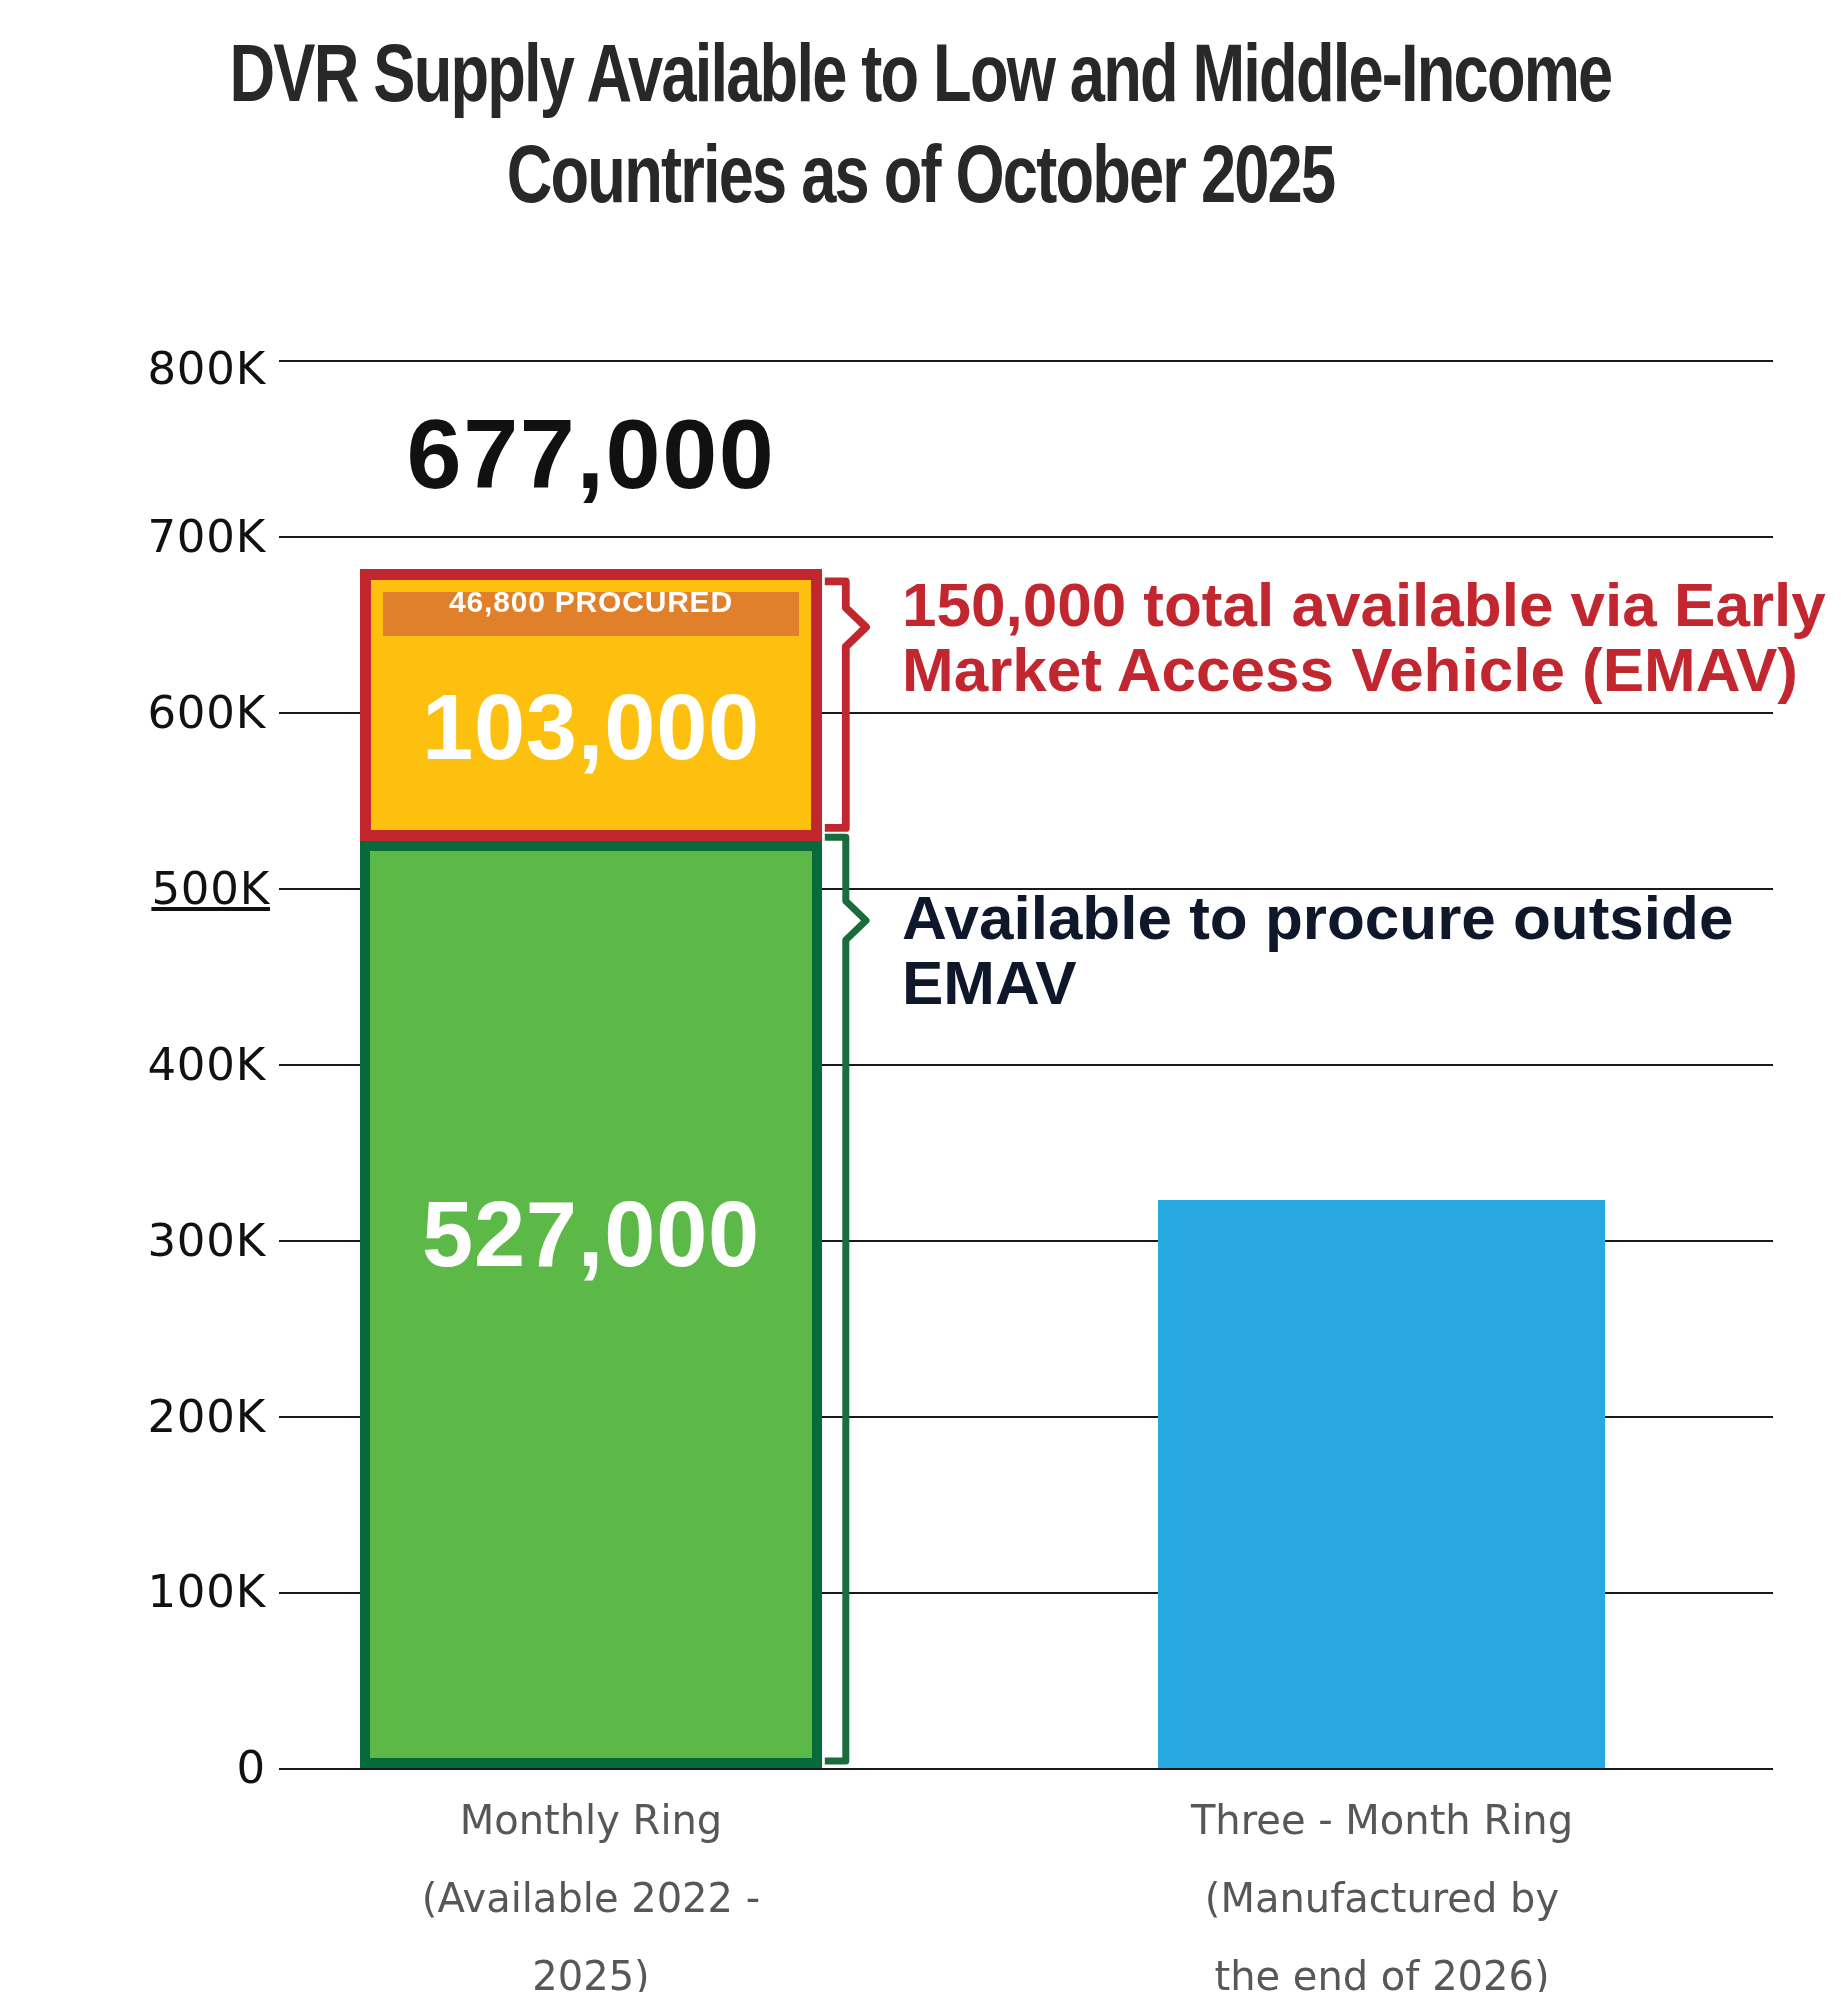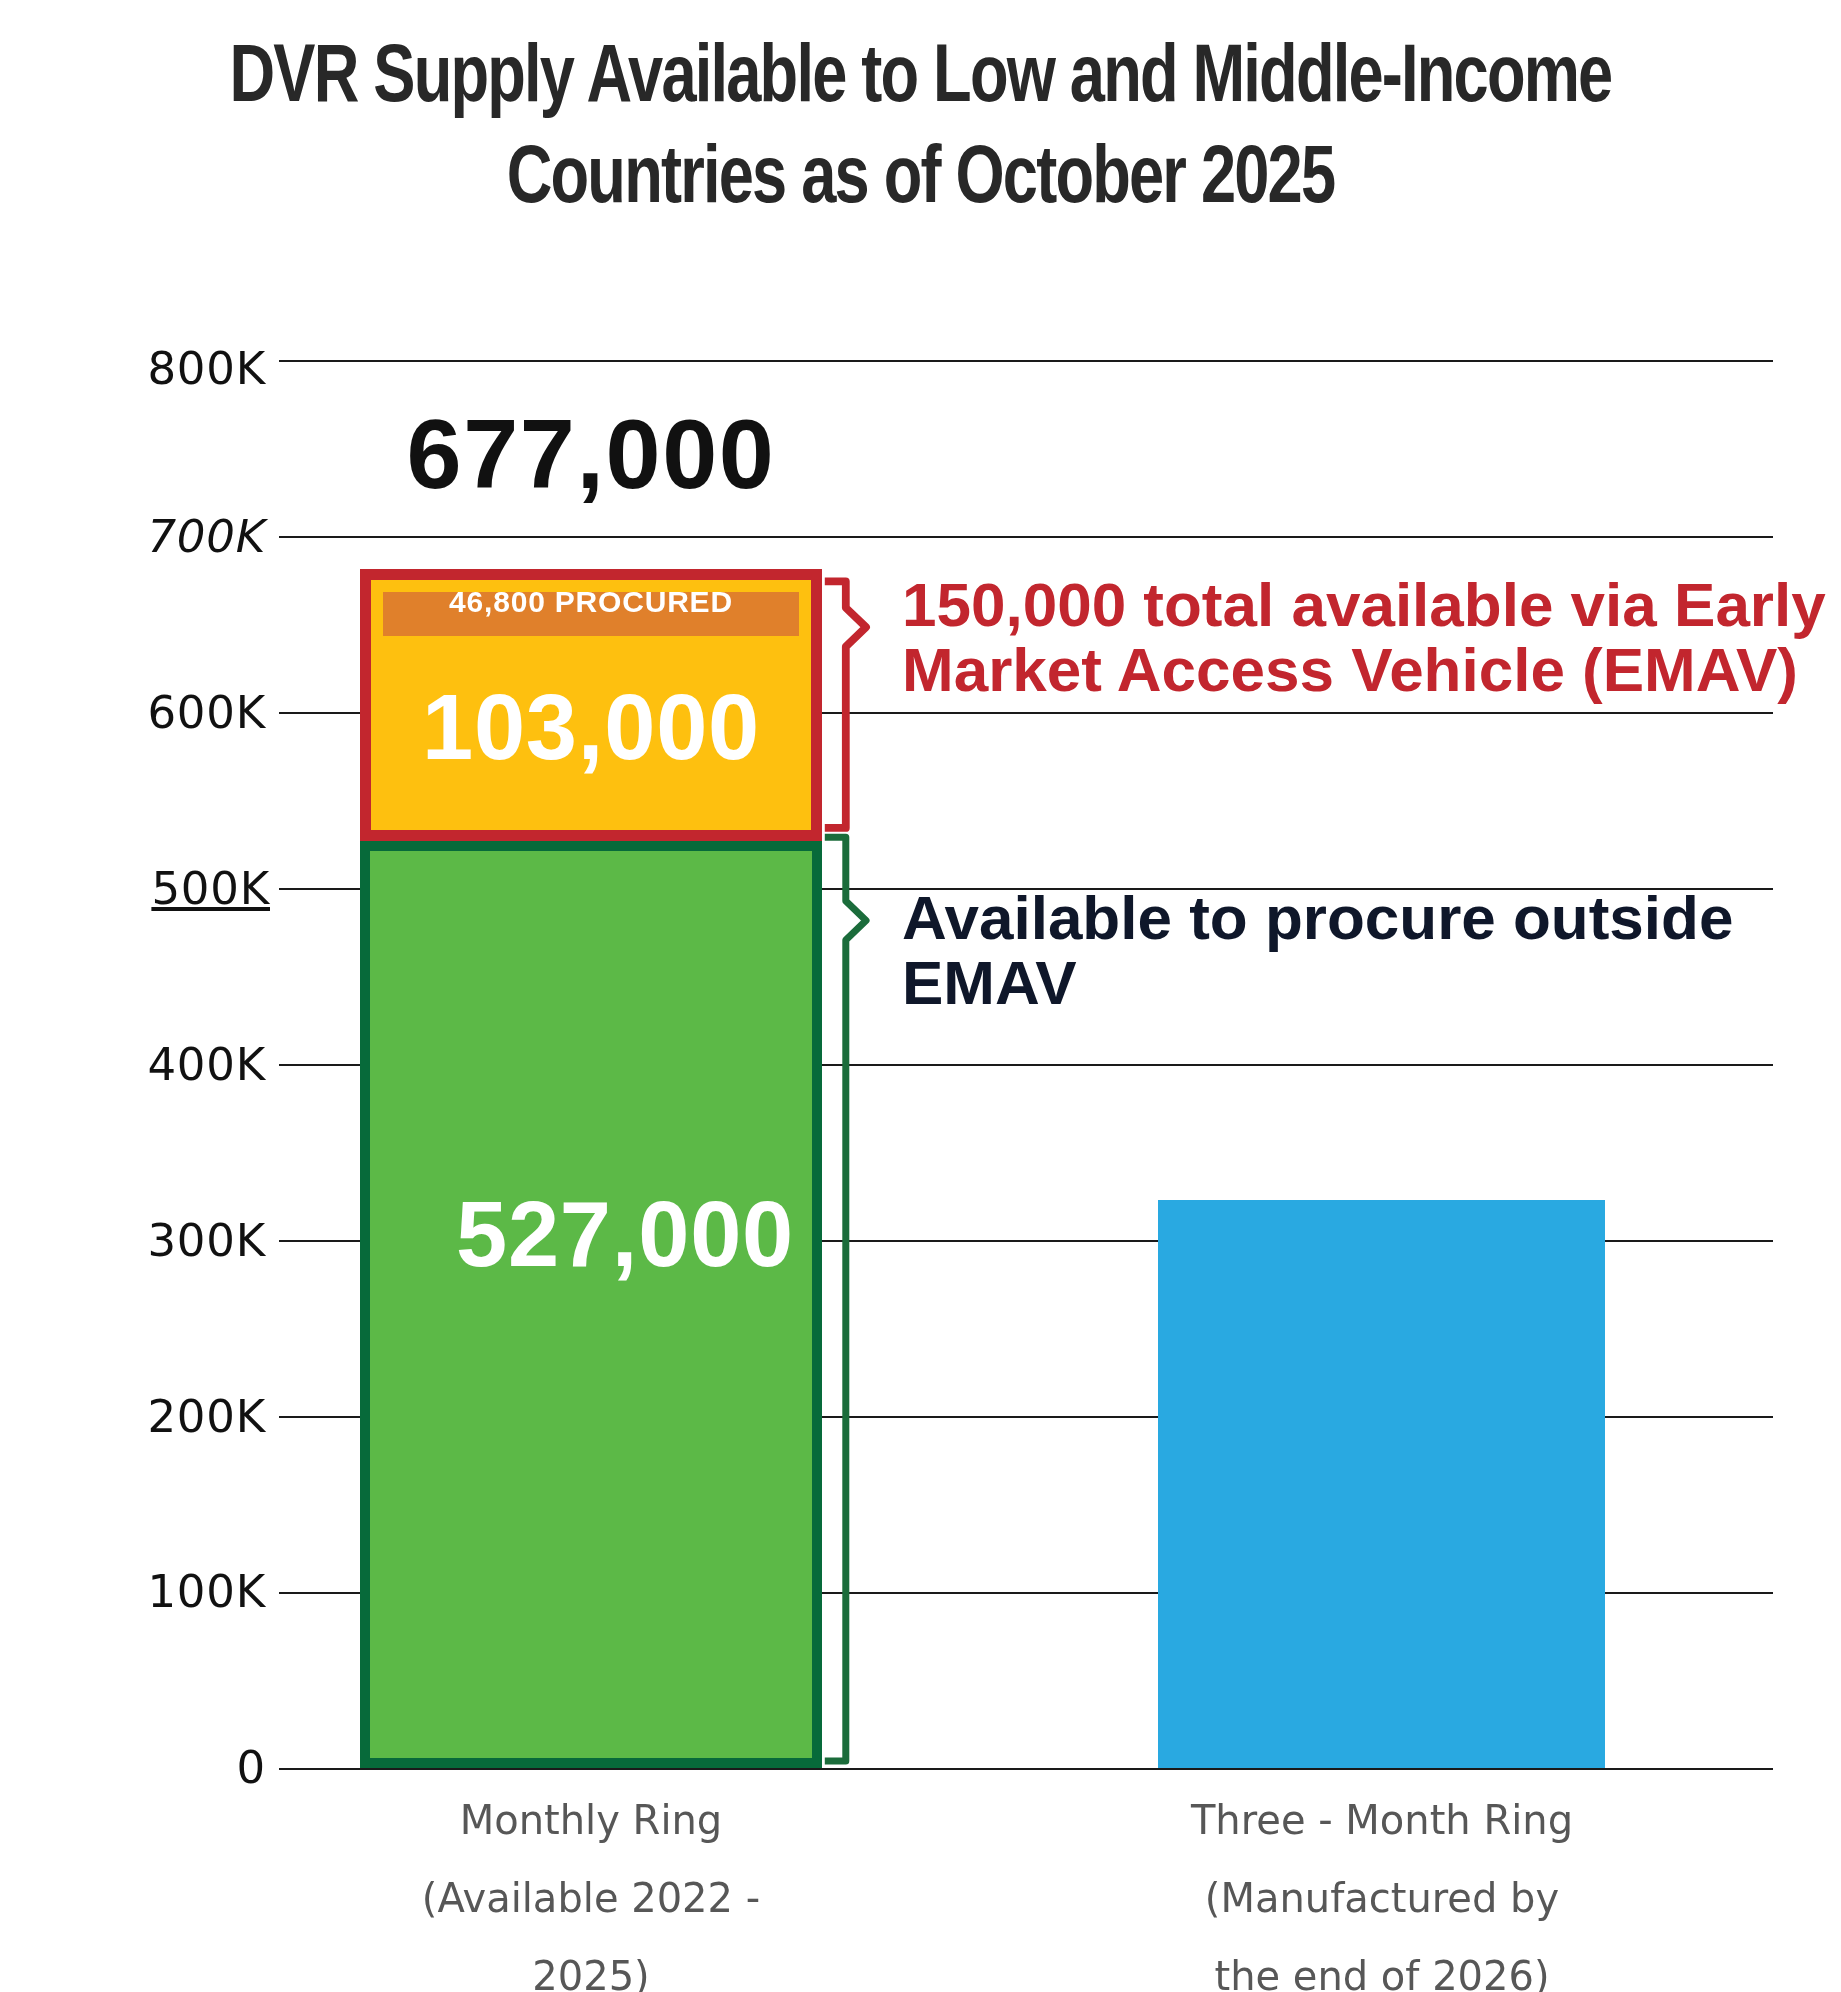--- a/index.html
+++ b/index.html
@@ -125,21 +125,21 @@
     <div>DVR Supply Available to Low and Middle-Income</div>
     <div>Countries as of October 2025</div>
   </div>
 
   <div id="plot">
 
     <div id="grid-layer">
         <div class="gridline" style="left: 279px; width: 1494px; top: 360px; background: rgb(26, 26, 26);"></div>
         <div class="y-label" style="left: 62px; top: 333px; margin-top: 8px;">800K</div>
         <div class="gridline" style="left: 279px; width: 1494px; top: 536px; background: rgb(26, 26, 26);"></div>
-        <div class="y-label" style="left: 62px; top: 509px; font-style: italic;">700K</div>
+        <div class="y-label" style="left: 62px; top: 509px;">700K</div>
         <div class="gridline" style="left: 279px; width: 1494px; top: 712px; background: rgb(26, 26, 26);"></div>
         <div class="y-label" style="left: 62px; top: 685px;">600K</div>
         <div class="gridline" style="left: 279px; width: 1494px; top: 888px; background: rgb(26, 26, 26);"></div>
         <div class="y-label" style="left: 66px; top: 861px; text-decoration: underline;">500K</div>
         <div class="gridline" style="left: 279px; width: 1494px; top: 1064px; background: rgb(26, 26, 26);"></div>
         <div class="y-label" style="left: 62px; top: 1037px;">400K</div>
         <div class="gridline" style="left: 279px; width: 1494px; top: 1240px; background: rgb(26, 26, 26);"></div>
         <div class="y-label" style="left: 62px; top: 1213px;">300K</div>
         <div class="gridline" style="left: 279px; width: 1494px; top: 1416px; background: rgb(26, 26, 26);"></div>
         <div class="y-label" style="left: 62px; top: 1389px;">200K</div>
@@ -157,21 +157,21 @@
 
     <div id="blue-bar" style="left: 1158px; width: 447px; top: 1200px; height: 568px; background: rgb(41, 169, 225);"></div>
 
     <svg id="brackets-layer" viewBox="0 0 2366 2560" width="1841" height="1992">
       <path id="bracket-red" fill="none" stroke-width="10" stroke-linejoin="round" stroke-linecap="butt" stroke="#C2262E" d="M 1060 747 H 1087 V 781 L 1113 806 L 1087 831 V 1064 H 1060"></path>
       <path id="bracket-green" fill="none" stroke-width="9" stroke-linejoin="round" stroke-linecap="butt" stroke="#1B6C3B" d="M 1060 1076 H 1087 V 1158 L 1113 1183 L 1087 1208 V 2263 H 1060"></path>
     </svg>
 
     <div id="lbl-procured" class="seg-label small" style="left: 591px; top: 602px; color: rgb(255, 255, 255);">46,800 PROCURED</div>
     <div id="lbl-emav" class="seg-label big" style="left: 591px; top: 727px; color: rgb(255, 255, 255);">103,000</div>
-    <div id="lbl-green" class="seg-label big" style="left: 591px; top: 1234px; color: rgb(255, 255, 255); margin-left: 34px;">527,000</div>
+    <div id="lbl-green" class="seg-label big" style="left: 591px; top: 1234px; color: rgb(255, 255, 255);">527,000</div>
 
     <div id="total-1" class="total-label" style="left: 591px; top: 454px;">677,000</div>
 
     <div id="annot-red" class="annotation" style="left: 902px; top: 572px; color: rgb(194, 38, 46);">
       <div>150,000 total available via Early</div>
       <div>Market Access Vehicle (EMAV)</div>
     </div>
     <div id="annot-green" class="annotation" style="left: 902px; top: 885px; color: #0f172a;">
       <div>Available to procure outside</div>
       <div>EMAV</div>

